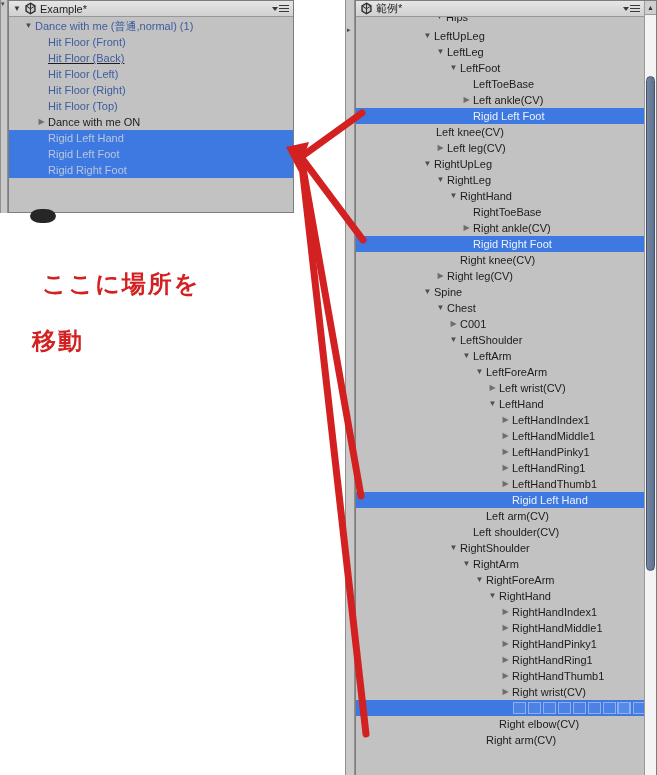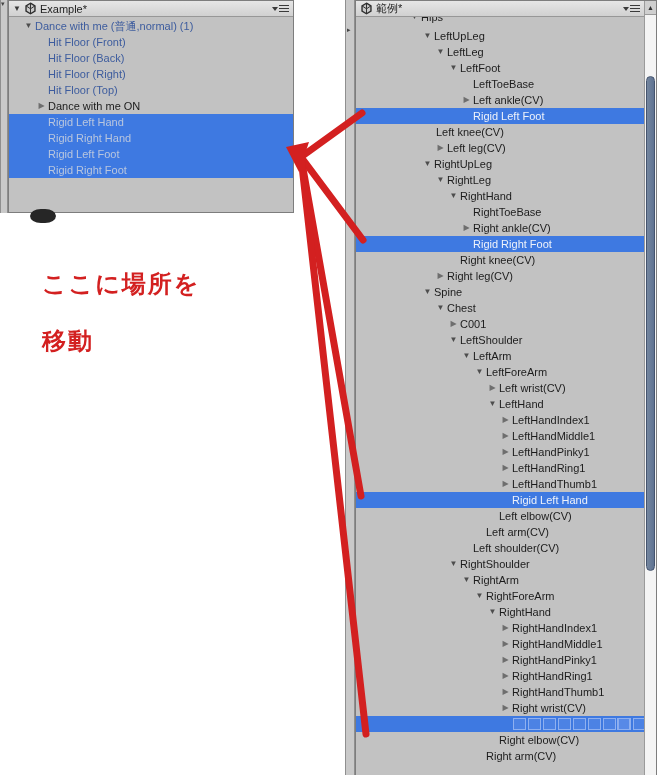--- a/index.html
+++ b/index.html
@@ -73,80 +73,80 @@
   </div>
   <div class="rows" id="left-rows" style="top:17px;">
       <div class="trow" style="padding-left: 13px;">
         <span class="arr">▼</span>
         <span class="lbl blue-t">Dance with me (普通,normal) (1)</span>
       </div>
       <div class="trow" style="padding-left: 26px;">
         <span class="arr"></span>
         <span class="lbl blue-t">Hit Floor (Front)</span>
       </div>
-      <div class="trow" style="padding-left: 26px;">
+      <div class="trow" style="padding-left: 26px; text-decoration: underline;">
         <span class="arr"></span>
         <span class="lbl blue-t">Hit Floor (Back)</span>
       </div>
       <div class="trow" style="padding-left: 26px;">
         <span class="arr"></span>
+        <span class="lbl blue-t">Hit Floor (Left)</span>
+      </div>
+      <div class="trow" style="padding-left: 26px;">
+        <span class="arr"></span>
         <span class="lbl blue-t">Hit Floor (Right)</span>
       </div>
       <div class="trow" style="padding-left: 26px;">
         <span class="arr"></span>
         <span class="lbl blue-t">Hit Floor (Top)</span>
       </div>
       <div class="trow" style="padding-left: 26px;">
         <span class="arr right">▶</span>
         <span class="lbl ">Dance with me ON</span>
       </div>
       <div class="trow sel" style="padding-left: 26px;">
         <span class="arr"></span>
         <span class="lbl selt-left">Rigid Left Hand</span>
-      </div>
-      <div class="trow sel" style="padding-left: 26px;">
-        <span class="arr"></span>
-        <span class="lbl selt-left">Rigid Right Hand</span>
       </div>
       <div class="trow sel" style="padding-left: 26px;">
         <span class="arr"></span>
         <span class="lbl selt-left">Rigid Left Foot</span>
       </div>
       <div class="trow sel" style="padding-left: 26px;">
         <span class="arr"></span>
         <span class="lbl selt-left">Rigid Right Foot</span>
       </div>
     </div>
 </div>
 
 <div class="part-icon" style="left:30px;top:209px;"></div>
 
 <div class="jp-note" style="left:42px;top:268px;">ここに場所を</div>
-<div class="jp-note" style="left:42px;top:325px;">移動</div>
+<div class="jp-note" style="left:32px;top:325px;">移動</div>
 
 <div class="strip" style="left:345px;top:0;width:10px;height:775px;">
   <span class="tri" style="left:1px;top:26px;">▸</span>
 </div>
 
 <div class="panel" style="left:355px;top:0;width:302px;height:775px;border-bottom:none;">
   <div class="phead" style="right:12px;">
     <svg class="ucube" width="13" height="13" viewBox="0 0 16 16">
       <path d="M8 1.5 13.5 4.7v6.6L8 14.5l-5.5-3.2V4.7z" fill="#c9c9c9" stroke="#2e2e2e" stroke-width="1.7"></path>
       <path d="M8 1.5v6.9M2.5 4.7 8 8.4l5.5-3.7M8 14.5V8.4" fill="none" stroke="#2e2e2e" stroke-width="1.2"></path>
     </svg>
     <span class="title">範例*</span>
     <span class="spacer"></span>
     <span class="menu-btn">
       <span class="menu-carat"></span>
       <span class="menu-lines"></span>
     </span>
   </div>
 
   <div class="hips-clip">
-    <div id="hips-row" style="margin-top:-6px;">
+    <div id="hips-row" style="margin-top:-6px;padding-left:25px;">
         <div class="trow" style="padding-left: 52px;">
           <span class="arr">▼</span>
           <span class="lbl ">Hips</span>
         </div>
       </div>
   </div>
 
   <div class="rows" id="right-rows" style="top:27px;right:12px;">
       <div class="trow" style="padding-left: 65px;">
         <span class="arr">▼</span>
@@ -260,24 +260,20 @@
         <span class="arr right">▶</span>
         <span class="lbl ">LeftHandRing1</span>
       </div>
       <div class="trow" style="padding-left: 143px;">
         <span class="arr right">▶</span>
         <span class="lbl ">LeftHandThumb1</span>
       </div>
       <div class="trow sel" style="padding-left: 143px;">
         <span class="arr"></span>
         <span class="lbl selt-right">Rigid Left Hand</span>
-      </div>
-      <div class="trow" style="padding-left: 130px;">
-        <span class="arr"></span>
-        <span class="lbl ">Left elbow(CV)</span>
       </div>
       <div class="trow" style="padding-left: 117px;">
         <span class="arr"></span>
         <span class="lbl ">Left arm(CV)</span>
       </div>
       <div class="trow" style="padding-left: 104px;">
         <span class="arr"></span>
         <span class="lbl ">Left shoulder(CV)</span>
       </div>
       <div class="trow" style="padding-left: 91px;">

